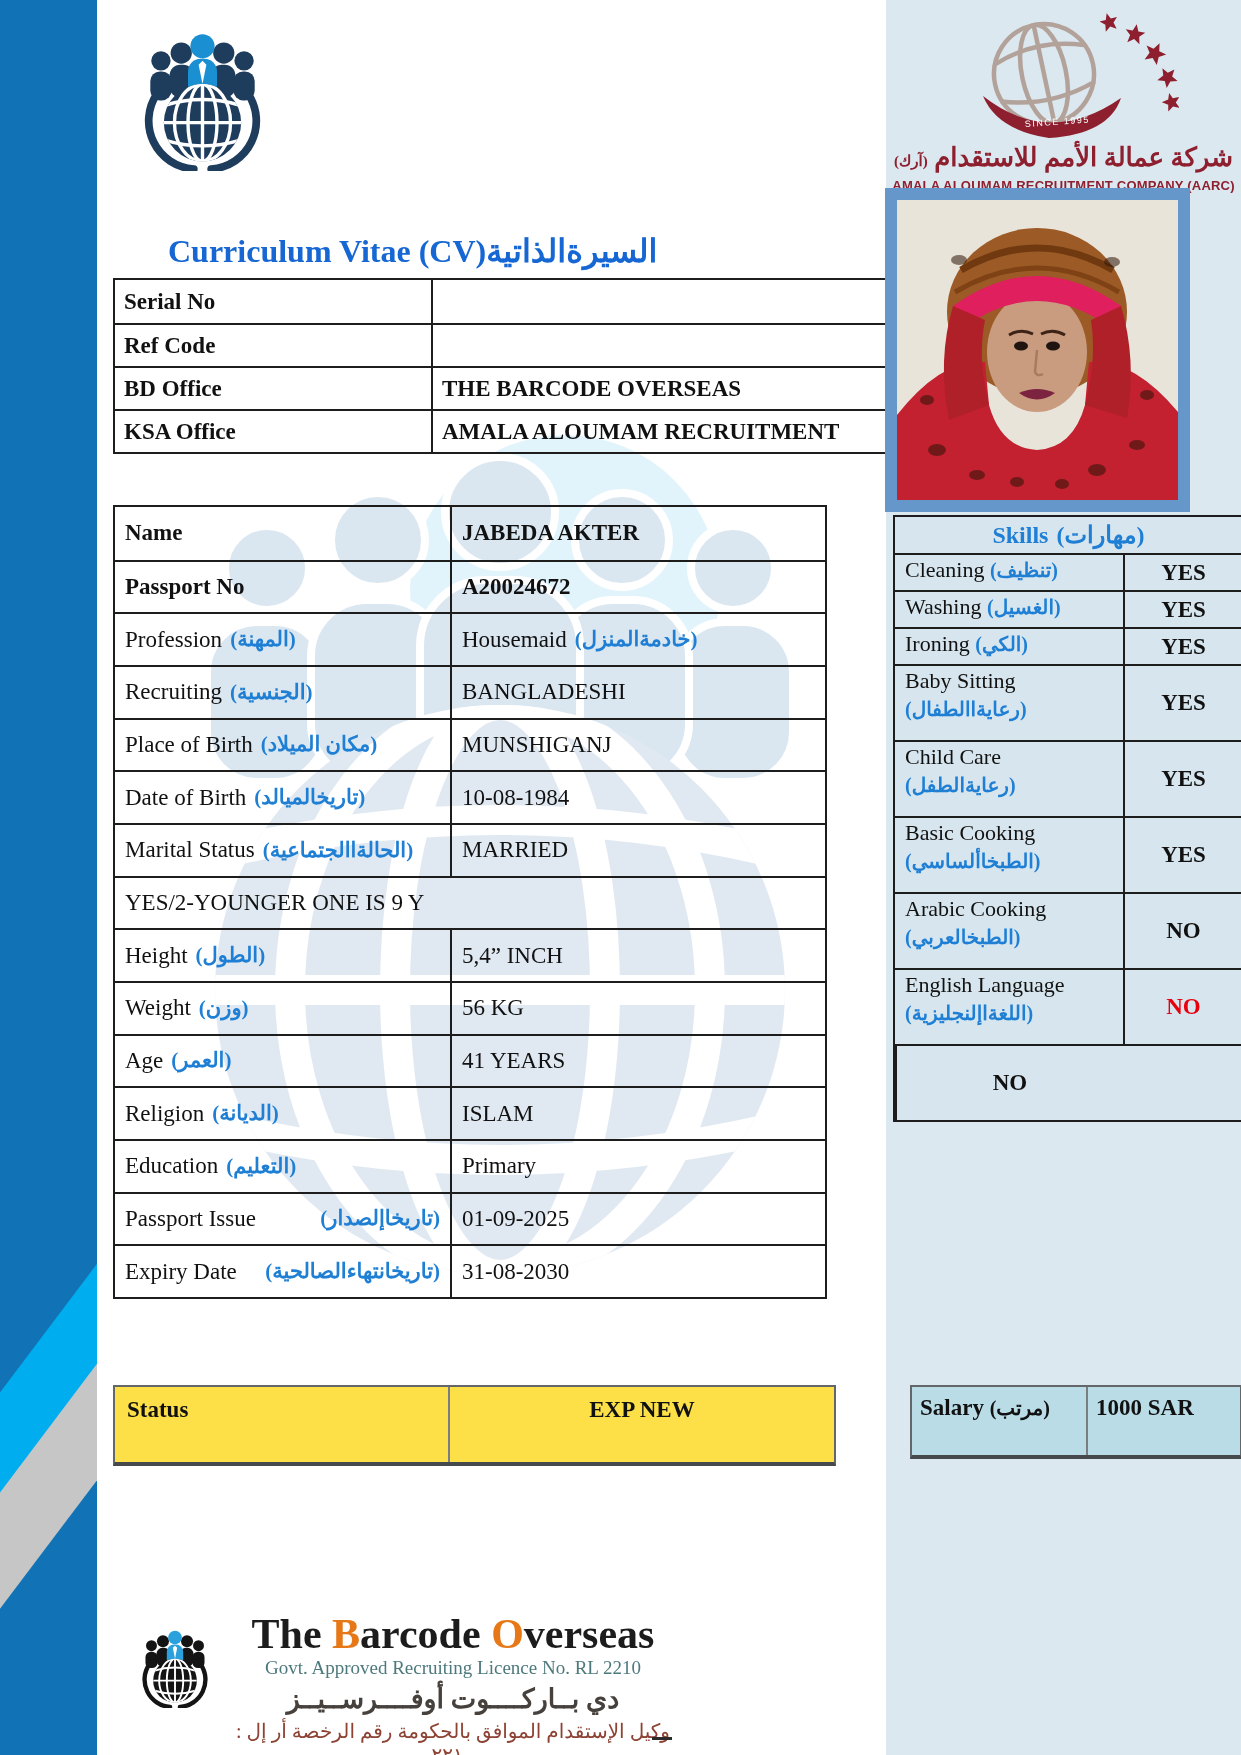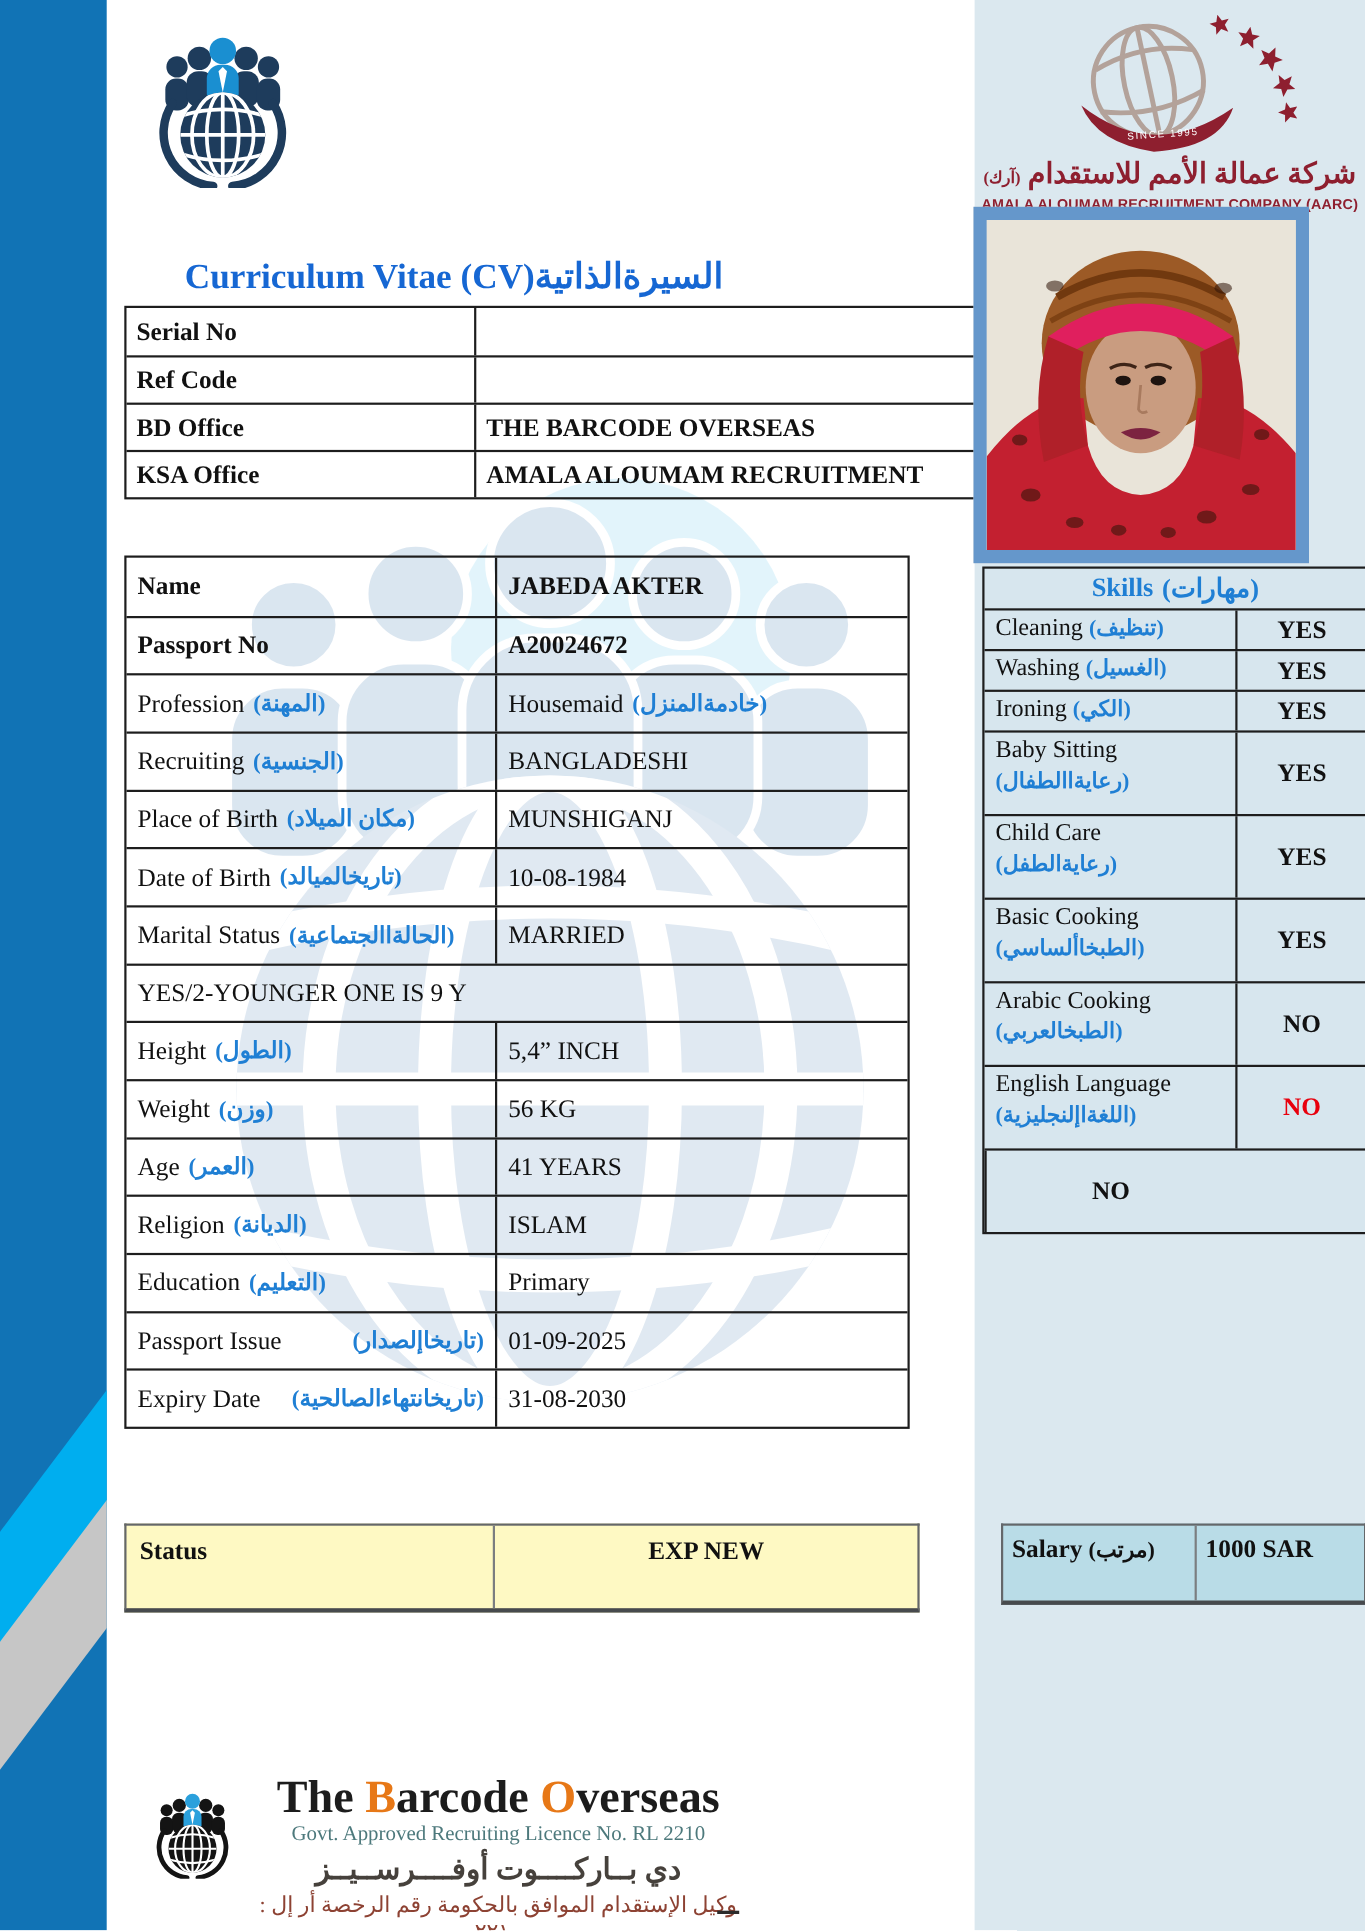--- a/index.html
+++ b/index.html
@@ -60,21 +60,21 @@
   .s-row.tall{height:74px}
   .s-cell{overflow:hidden}
   .s-label{padding:1px 0 12px 10px;display:flex;flex-direction:column;font-size:22px}
   .s-label .line{line-height:1.25;white-space:nowrap}
   .s-label .ar{font-size:20px}
   .s-value{border-left:2px solid #1d1d1d;display:flex;align-items:center;justify-content:center;
            font-weight:bold;font-size:23px}
   .s-value.red{color:#e8000d}
 
   
-  .status{left:113px;top:1385px;width:719px;height:75px;background:#fef9c3;
+  .status{left:113px;top:1385px;width:719px;height:75px;background:#fde047;
           border:2px solid #64676a;border-bottom:4px solid #474a4d;display:grid;grid-template-columns:335px 1fr}
   .status .cell{padding-top:10px;font-weight:bold;font-size:23px}
   .status .label{padding-left:12px;border-right:2px solid #7b7e80}
   .status .value{display:flex;justify-content:center;align-items:flex-start}
   .salary{left:910px;top:1385px;width:328px;height:68px;background:#b9dce7;
           border:2px solid #64676a;border-bottom:4px solid #474a4d;display:grid;grid-template-columns:176px 1fr}
   .salary .cell{padding:8px 0 12px 8px;font-weight:bold;font-size:23px;white-space:nowrap;overflow:hidden}
   .salary .label{border-right:2px solid #7b7e80}
   .salary .sal-ar{font-size:20px}
 

